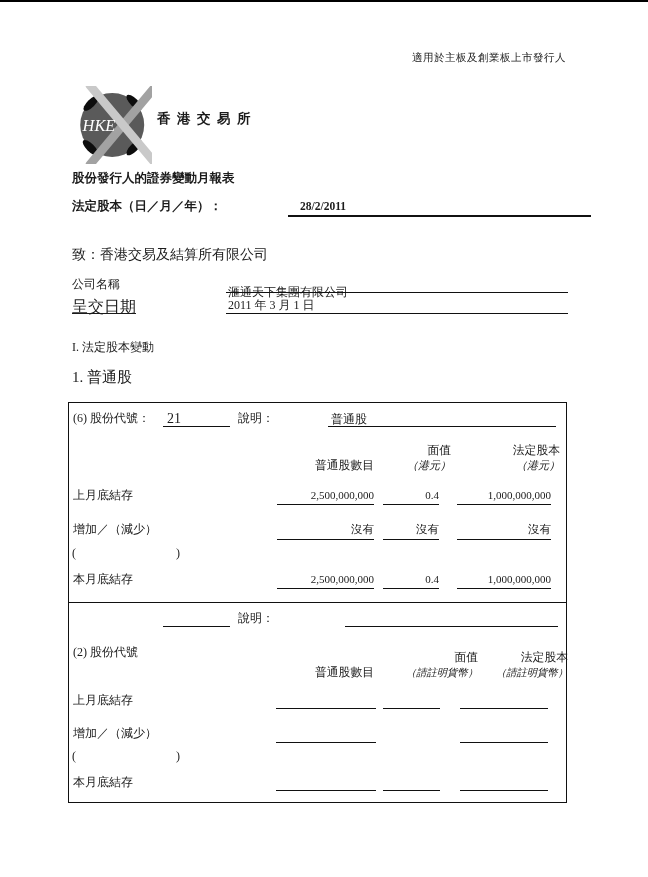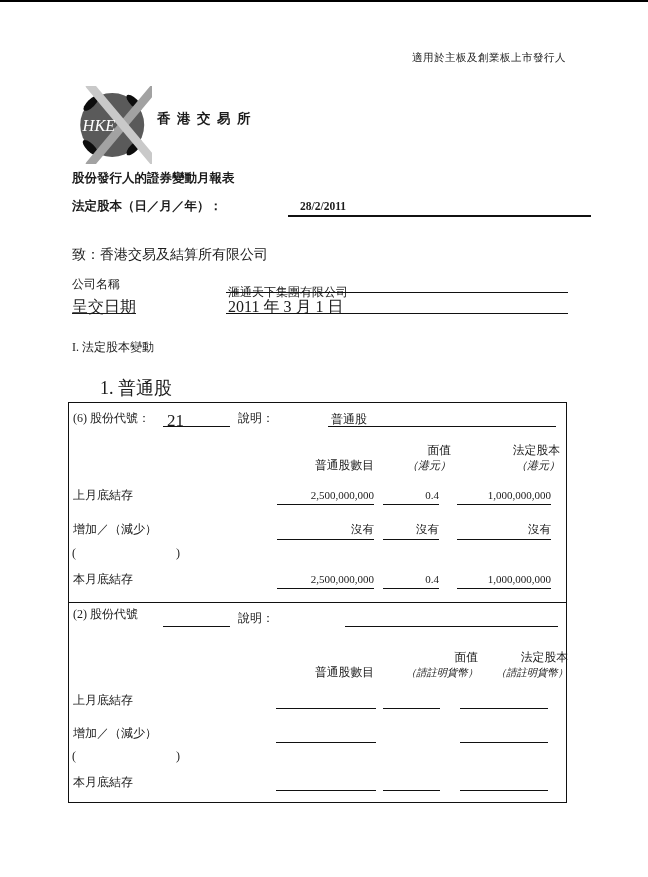--- a/index.html
+++ b/index.html
@@ -27,32 +27,32 @@
   #as-of-label { left:72px; top:198px; font-size:12.5px; font-weight:bold; }
   #as-of-value { left:300px; top:200px; font-size:11.5px; font-weight:bold; }
   #as-of-line  { left:288px; top:215px; width:303px; border-bottom-width:2px; }
 
   #addressee { left:72px; top:246px; font-size:14px;font-family:Liberation Serif, serif; }
 
   #company-label { left:72px;  top:276px; font-size:12px;text-align:center; }
   #company-value { left:228px; top:276px; font-size:12px;margin-top:8px; }
   #company-line  { left:226px; top:292px; width:342px; }
   #filing-label  { left:72px;  top:297px; font-size:16px;text-decoration:underline; }
-  #filing-value  { left:228px; top:297px; font-size:16px; }
+  #filing-value  { left:228px; top:297px; font-size:12px; }
   #filing-line   { left:226px; top:313px; width:342px; }
 
   #sec1 { left:72px; top:339px; font-size:12px; }
-  #sub1 { left:72px; top:376px; font-size:18px;margin-left:28px; }
+  #sub1 { left:72px; top:368px; font-size:15px; }
 
   #formbox { position:absolute; left:68px; top:402px; width:499px; height:401px; border:1px solid #111; }
   #formdiv { left:68px; top:602px; width:499px; }
 
   
   #b1-code-label { left:73px;  top:410px; font-size:12px; }
-  #b1-code-value { left:167px; top:411px; font-size:17px; }
+  #b1-code-value { left:167px; top:411px; font-size:14px; }
   #b1-code-line  { left:163px; top:426px; width:67px; }
   #b1-desc-label { left:238px; top:410px; font-size:12px; }
   #b1-desc-value { left:331px; top:411px; font-size:12px; }
   #b1-desc-line  { left:328px; top:426px; width:228px; }
 
   #b1-h-shares { left:277px; top:458px; width:97px;  font-size:11.8px; }
   #b1-h-par    { left:371px; top:443px; width:80px;  font-size:11.8px; line-height:15px; }
   #b1-h-cap    { left:448px; top:443px; width:112px; font-size:11.8px; line-height:15px; }
   .hdr-paren { font-style:italic; font-size:11px; }
 
@@ -77,21 +77,21 @@
 
   #b1-r3-label { left:73px; top:571px; font-size:12px; }
   #b1-r3-shares { left:277px; top:573px; width:97px; font-size:11px; }
   #b1-r3-shares-line { left:277px; top:588px; width:97px; }
   #b1-r3-par { left:383px; top:573px; width:56px; font-size:11px; }
   #b1-r3-par-line { left:383px; top:588px; width:56px; }
   #b1-r3-cap { left:457px; top:573px; width:94px; font-size:11px; }
   #b1-r3-cap-line { left:457px; top:588px; width:94px; }
 
   
-  #b2-code-label { left:73px;  top:606px; font-size:12px; }
+  #b2-code-label { left:73px;  top:644px; font-size:12px; }
   #b2-code-line  { left:163px; top:626px; width:67px; }
   #b2-desc-label { left:238px; top:610px; font-size:12px; }
   #b2-desc-line  { left:345px; top:626px; width:213px; }
 
   #b2-h-shares { left:277px; top:665px; width:97px;  font-size:11.8px; }
   #b2-h-par    { left:372px; top:650px; width:106px; font-size:11.8px; line-height:15px; }
   #b2-h-cap    { left:462px; top:650px; width:106px; font-size:11.8px; line-height:15px; }
   .hdr-paren-sm { font-style:italic; font-size:10.3px; }
 
   #b2-r1-label { left:73px; top:692px; font-size:12px; }

